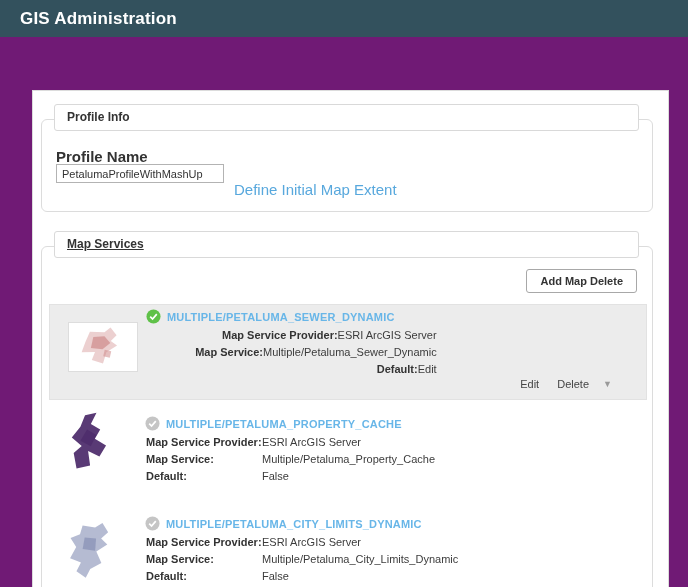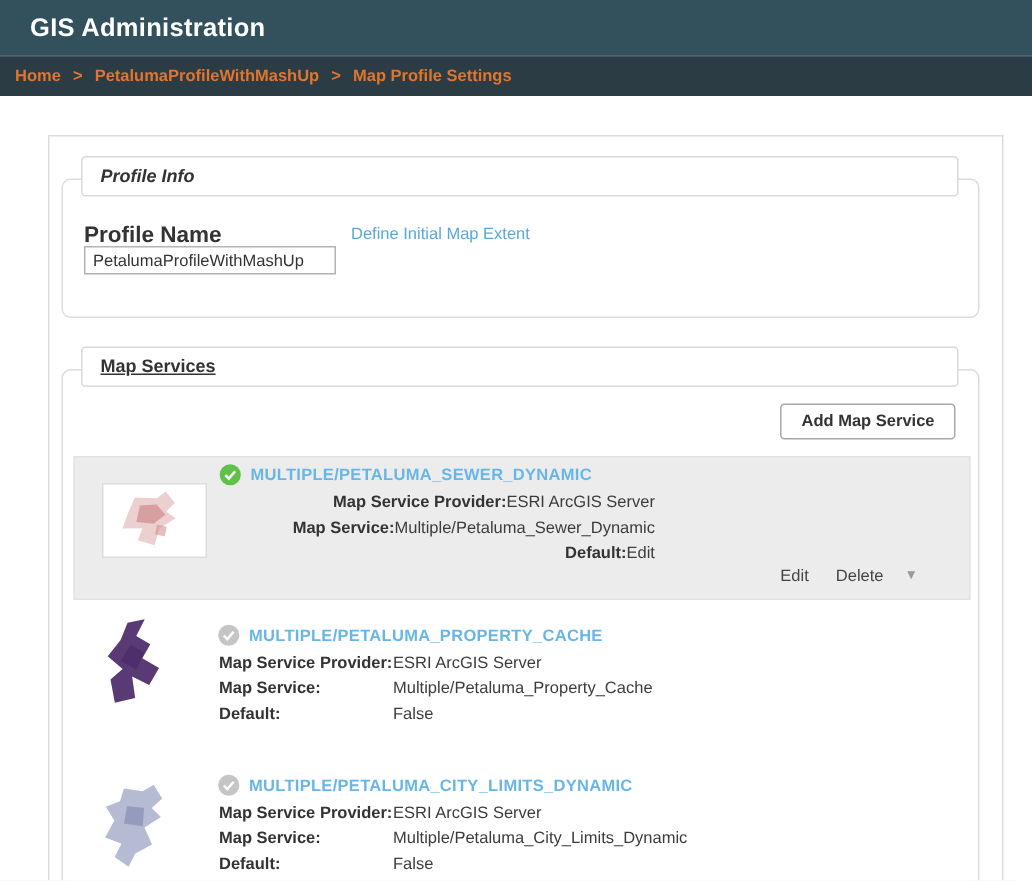--- a/index.html
+++ b/index.html
@@ -1,18 +1,18 @@
 <!DOCTYPE html>
 <html><head>
 <meta charset="utf-8">
 <style>
   * { margin:0; padding:0; box-sizing:border-box; }
   html,body { width:688px; height:587px; }
   body { font-family:"Liberation Sans", sans-serif; background:#ededed; }
-  #page { position:relative; width:688px; height:587px; overflow:hidden; background:#ffffff; }
+  #page { position:relative; width:688px; height:587px; overflow:hidden; background:#701a75; }
 
   
   #header { position:absolute; left:0; top:0; width:688px; height:37px; background:#33515d; }
   #header-title { position:absolute; left:20px; top:0; line-height:37px; font-size:17px; font-weight:bold; color:#ffffff; letter-spacing:.2px; }
   #header-right { position:absolute; right:14px; top:0; line-height:37px; font-size:11px; font-weight:bold; }
   #greeting { color:#e0752f; }
   #hdr-sep { color:#e0a23c; margin:0 5px; }
   #logoff { color:#55a0d9; cursor:pointer; }
 
   
@@ -20,26 +20,26 @@
   #breadcrumb .crumb { color:#e0752f; cursor:pointer; }
   #breadcrumb .crumb-sep { margin:0 5px; }
   #breadcrumb .crumb.current { cursor:default; }
 
   
   #panel { position:absolute; left:32px; top:90px; width:637px; height:497px; background:#ffffff; border:1px solid #dcdcdc; border-bottom:none; }
 
   .legend { position:absolute; left:21px; width:585px; height:27px; background:#ffffff; border:1px solid #d9d9d9; border-radius:3px; line-height:25px; padding-left:12px; font-size:12px; font-weight:bold; color:#333333; z-index:3; }
   .fieldset { position:absolute; left:8px; width:612px; border:1px solid #dcdcdc; border-radius:6px; background:#ffffff; z-index:1; }
 
-  #legend-profile { top:13px;font-style:italic; }
+  #legend-profile { top:13px; }
   #fieldset-profile { top:28px; height:93px; }
 
   #profile-name-label { position:absolute; left:23px; top:57px; font-size:15px; font-weight:bold; color:#333; z-index:4; }
   #profile-name-input { position:absolute; left:23px; top:73px; width:168px; height:19px; border:1px solid #b3b3b3; font-family:"Liberation Sans",sans-serif; font-size:11px; color:#333; padding:0 5px; z-index:4; }
-  #extent-link { position:absolute; left:201px; top:59px; font-size:11px; color:#58a8dd; cursor:pointer; z-index:4; }
+  #extent-link { position:absolute; left:201px; top:90px; font-size:15px; color:#58a8dd; cursor:pointer; z-index:4; }
 
   #legend-services { top:140px;text-decoration:underline; }
   #fieldset-services { top:155px; height:433px; }
 
   #add-service-btn { position:absolute; right:15px; top:22px; height:24px; padding:0 13px; background:#ffffff; border:1px solid #a8a8a8; border-radius:3px; font-family:"Liberation Sans",sans-serif; font-size:11px; font-weight:bold; color:#333; cursor:pointer; line-height:22px; }
 
   .service-row { position:absolute; left:7px; width:598px; }
   #row-0 { top:57px; height:96px; background:#ececec; border:1px solid #e2e2e2;text-align:right; }
   #row-1 { top:154px; height:133px; background:#ffffff; border-bottom:1px solid #e3e3e3; }
   #row-2 { top:261px; height:130px; background:#ffffff; }
@@ -67,40 +67,33 @@
 </style>
 </head>
 <body>
 
 <div id="page">
 
   <div id="header">
     <div id="header-title">GIS Administration</div>
   </div>
 
-  <div id="breadcrumb">
-    <span class="crumb">Home</span>
-    <span class="crumb-sep">&gt;</span>
-    <span class="crumb">PetalumaProfileWithMashUp</span>
-    <span class="crumb-sep">&gt;</span>
-    <span class="crumb current">Map Profile Settings</span>
-  </div>
 
   <div id="panel">
 
     <div class="legend" id="legend-profile">Profile Info</div>
     <div class="fieldset" id="fieldset-profile"></div>
     <div id="profile-name-label">Profile Name</div>
     <input id="profile-name-input" type="text" value="PetalumaProfileWithMashUp" style="">
     <span id="extent-link">Define Initial Map Extent</span>
 
     <div class="legend" id="legend-services">Map Services</div>
     <div class="fieldset" id="fieldset-services">
 
-      <button id="add-service-btn">Add Map Service</button>
+      <button id="add-service-btn">Add Map Delete</button>
 
       <div class="service-row" id="row-0">
         <div class="thumb" id="thumb-0">
           <svg width="58" height="42" viewBox="0 0 58 42">
             <g transform="rotate(-14 29 21)">
               <path d="M20 3 L34 7 L41 4 L45 13 L38 17 L43 23 L31 27 L25 37 L15 31 L20 24 L7 21 L13 12 Z" fill-opacity="0.4" fill="#cf8a8a"></path>
               <path d="M22 9 L33 11 L37 19 L28 23 L17 19 Z" fill-opacity="0.7" fill="#cf8a8a"></path>
               <path d="M30 24 L36 27 L33 33 L27 30 Z" fill-opacity="0.55" fill="#cf8a8a"></path>
             </g>
           </svg>

